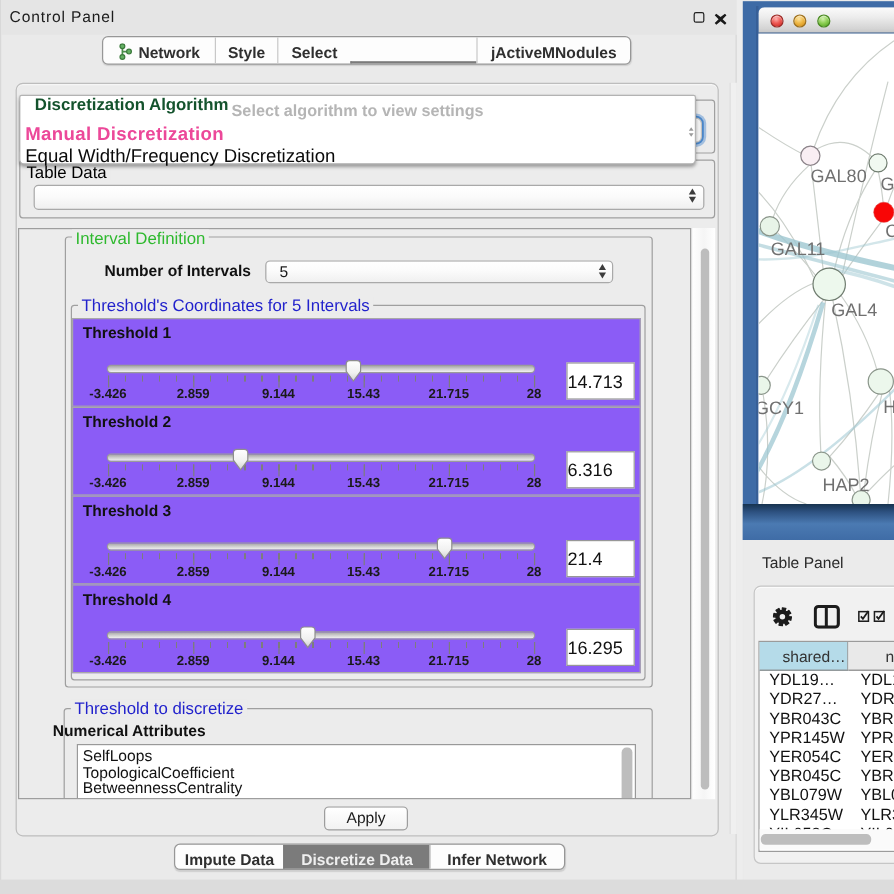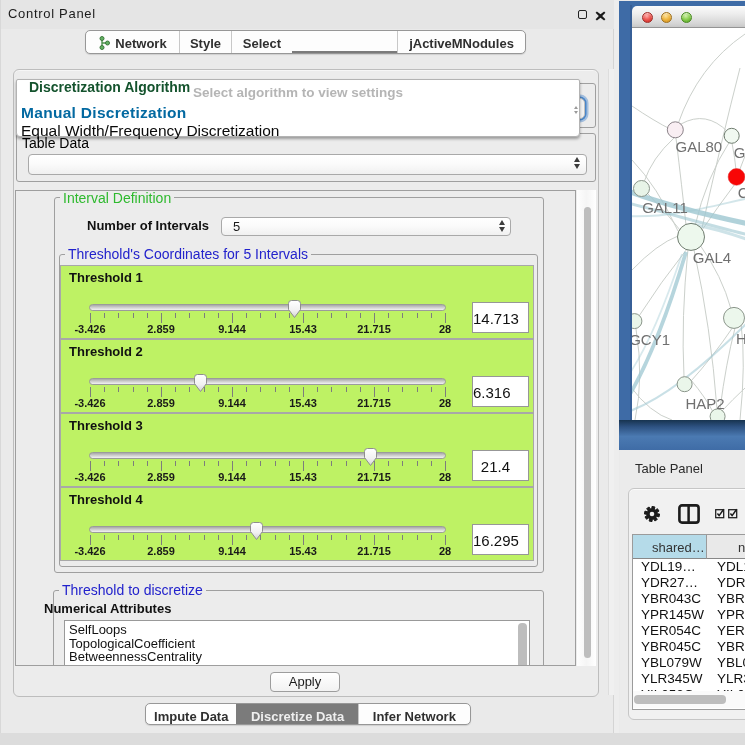--- a/index.html
+++ b/index.html
@@ -21,26 +21,26 @@
   border:1px solid #bdbdbd;border-radius:6px;box-shadow:inset 0 1px 0 #f6f6f6;}
 .grp{border:1px solid #9f9f9f;border-radius:3px;}
 .gtitle{position:absolute;background:#ececec;padding:0 3px;font-size:14px;line-height:14px;}
 .combo{background:linear-gradient(180deg,#ffffff 0%,#fbfbfb 45%,#f0f0f0 100%);
   border:1px solid #a9a9a9;border-radius:4px;font-size:13px;color:#1a1a1a;}
 .arrows{position:absolute;width:8px;}
 .arrows .up{width:0;height:0;border-left:3.5px solid transparent;border-right:3.5px solid transparent;
   border-bottom:5px solid #3c3c3c;margin-bottom:2px;}
 .arrows .dn{width:0;height:0;border-left:3.5px solid transparent;border-right:3.5px solid transparent;
   border-top:5px solid #3c3c3c;}
-.throw{border:1px solid #a8a8a8;background:#bef264;}
+.throw{border:1px solid #a8a8a8;background:#8b5cf6;}
 .thlabel{position:absolute;left:8px;top:4px;font-size:13px;font-weight:bold;color:#111;}
 .groove{position:absolute;height:5px;border-radius:3.5px;border:1px solid #9b9b9b;box-sizing:content-box;
   background:linear-gradient(180deg,#a8a8a8 0%,#cccccc 45%,#f2f2f2 100%);}
 .valbox{position:absolute;width:57px;height:31px;background:#ffffff;border:1px solid #979797;
-  font-size:15px;color:#111;text-align:right;line-height:31px;padding-right:18px;box-sizing:border-box;}
+  font-size:15px;color:#111;text-align:left;line-height:31px;padding-right:6px;box-sizing:border-box;}
 .ticklbl{position:absolute;font-size:11px;font-weight:bold;color:#1a1a1a;}
 .majtick{position:absolute;width:1px;height:10px;background:#7d7d7d;}
 .sbtrack{background:linear-gradient(90deg,#fefefe,#f5f5f5 50%,#ffffff);}
 .sbthumb{background:#bdbdbd;border-radius:4px;}
 #applybtn{left:256px;top:602px;width:68px;height:18px;border:1px solid #9d9d9d;border-radius:4px;
   background:linear-gradient(180deg,#ffffff,#f2f2f2);font-size:13px;color:#1a1a1a;
   text-align:center;line-height:18px;}
 #btabs{left:144px;top:703px;width:324px;height:20px;background:#fdfdfd;
   border:1px solid #979797;border-radius:5px;display:flex;overflow:hidden;
   box-shadow:0 1px 1px rgba(0,0,0,0.12);}
@@ -236,21 +236,21 @@
         <div class="abs sbthumb" style="left:453px;top:2px;width:9px;height:46px;"></div>
       </div>
     </div>
     <div class="abs sbtrack" style="left:563px;top:120px;width:19px;height:476px;"></div>
     <div class="abs sbthumb" style="left:570px;top:137px;width:7px;height:451px;"></div>
     <div class="abs" id="applybtn">Apply</div>
   </div>
   <div class="abs" id="popup">
     <div class="abs" style="left:12px;top:-1px;font-size:14px;font-weight:bold;color:#14532d;">Discretization Algorithm</div>
     <div class="abs" style="left:0;top:5px;width:562px;text-align:center;font-size:13.5px;font-weight:bold;color:#b5b5b5;">Select algorithm to view settings</div>
-    <div class="abs" style="left:4px;top:23.5px;font-size:15.5px;letter-spacing:0.3px;font-weight:bold;color:#0369a1;">Manual Discretization</div>
+    <div class="abs" style="left:4px;top:23.5px;font-size:15.5px;letter-spacing:0.3px;font-weight:bold;color:#ec4899;">Manual Discretization</div>
     <div class="abs" style="left:4px;top:41.5px;font-size:15.5px;color:#0a0a0a;">Equal Width/Frequency Discretization</div>
     <div class="abs" style="left:557px;top:26px;width:0;height:0;border-left:2.5px solid transparent;border-right:2.5px solid transparent;border-bottom:3.5px solid #9a9a9a;"></div>
     <div class="abs" style="left:557px;top:31px;width:0;height:0;border-left:2.5px solid transparent;border-right:2.5px solid transparent;border-top:3.5px solid #9a9a9a;"></div>
   </div>
   <div class="abs" style="left:607px;top:69px;width:1px;height:626px;background:#dddddd;"></div>
   <div class="abs" style="left:608px;top:69px;width:5px;height:626px;background:#f0f0f0;"></div>
   <div class="abs" id="btabs">
     <div class="tab" style="width:91px;">Impute Data</div>
     <div class="tab tabdark" style="width:121px;">Discretize Data</div>
     <div class="tab" style="width:112px;">Infer Network</div>

